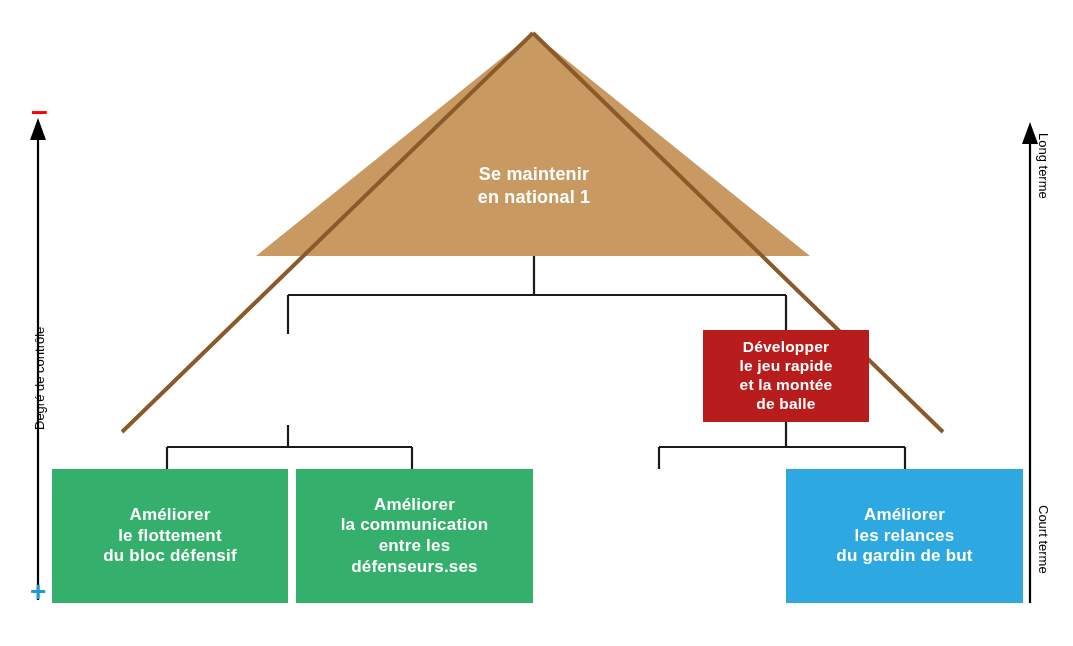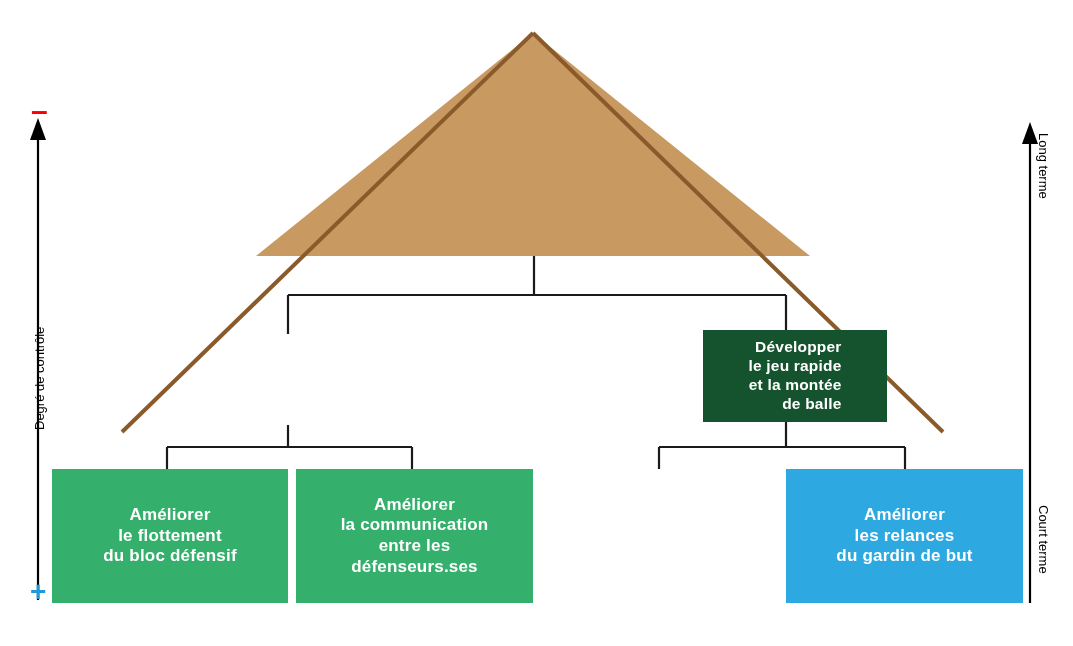--- a/index.html
+++ b/index.html
@@ -132,23 +132,25 @@
       <line x1="38" y1="600" x2="38" y2="133" stroke="#000000" stroke-width="2.2"></line>
       <polygon points="38,118 30,140 46,140" fill="#000000"></polygon>
     </g>
 
     <g>
       <line x1="1030" y1="603" x2="1030" y2="137" stroke="#000000" stroke-width="2.2"></line>
       <polygon points="1030,122 1022,144 1038,144" fill="#000000"></polygon>
     </g>
   </svg>
 
+  <div class="apex-label" style="left:415px; top:163px; width:238px;">Se maintenir
+en national 1</div>
 
 
-  <div class="node node-l2" style="left:703px; top:330px; width:184px; height:92px; background:#14532d;text-align:right;">Développer
+  <div class="node node-l2" style="left:703px; top:330px; width:166px; height:92px; background:#b91c1c;">Développer
 le jeu rapide
 et la montée
 de balle</div>
 
   <div class="node node-l3" style="left:52px; top:469px; width:236px; height:134px; background:#35b06c;">Améliorer
 le flottement
 du bloc défensif</div>
 
   <div class="node node-l3" style="left:296px; top:469px; width:237px; height:134px; background:#35b06c;">Améliorer
 la communication

